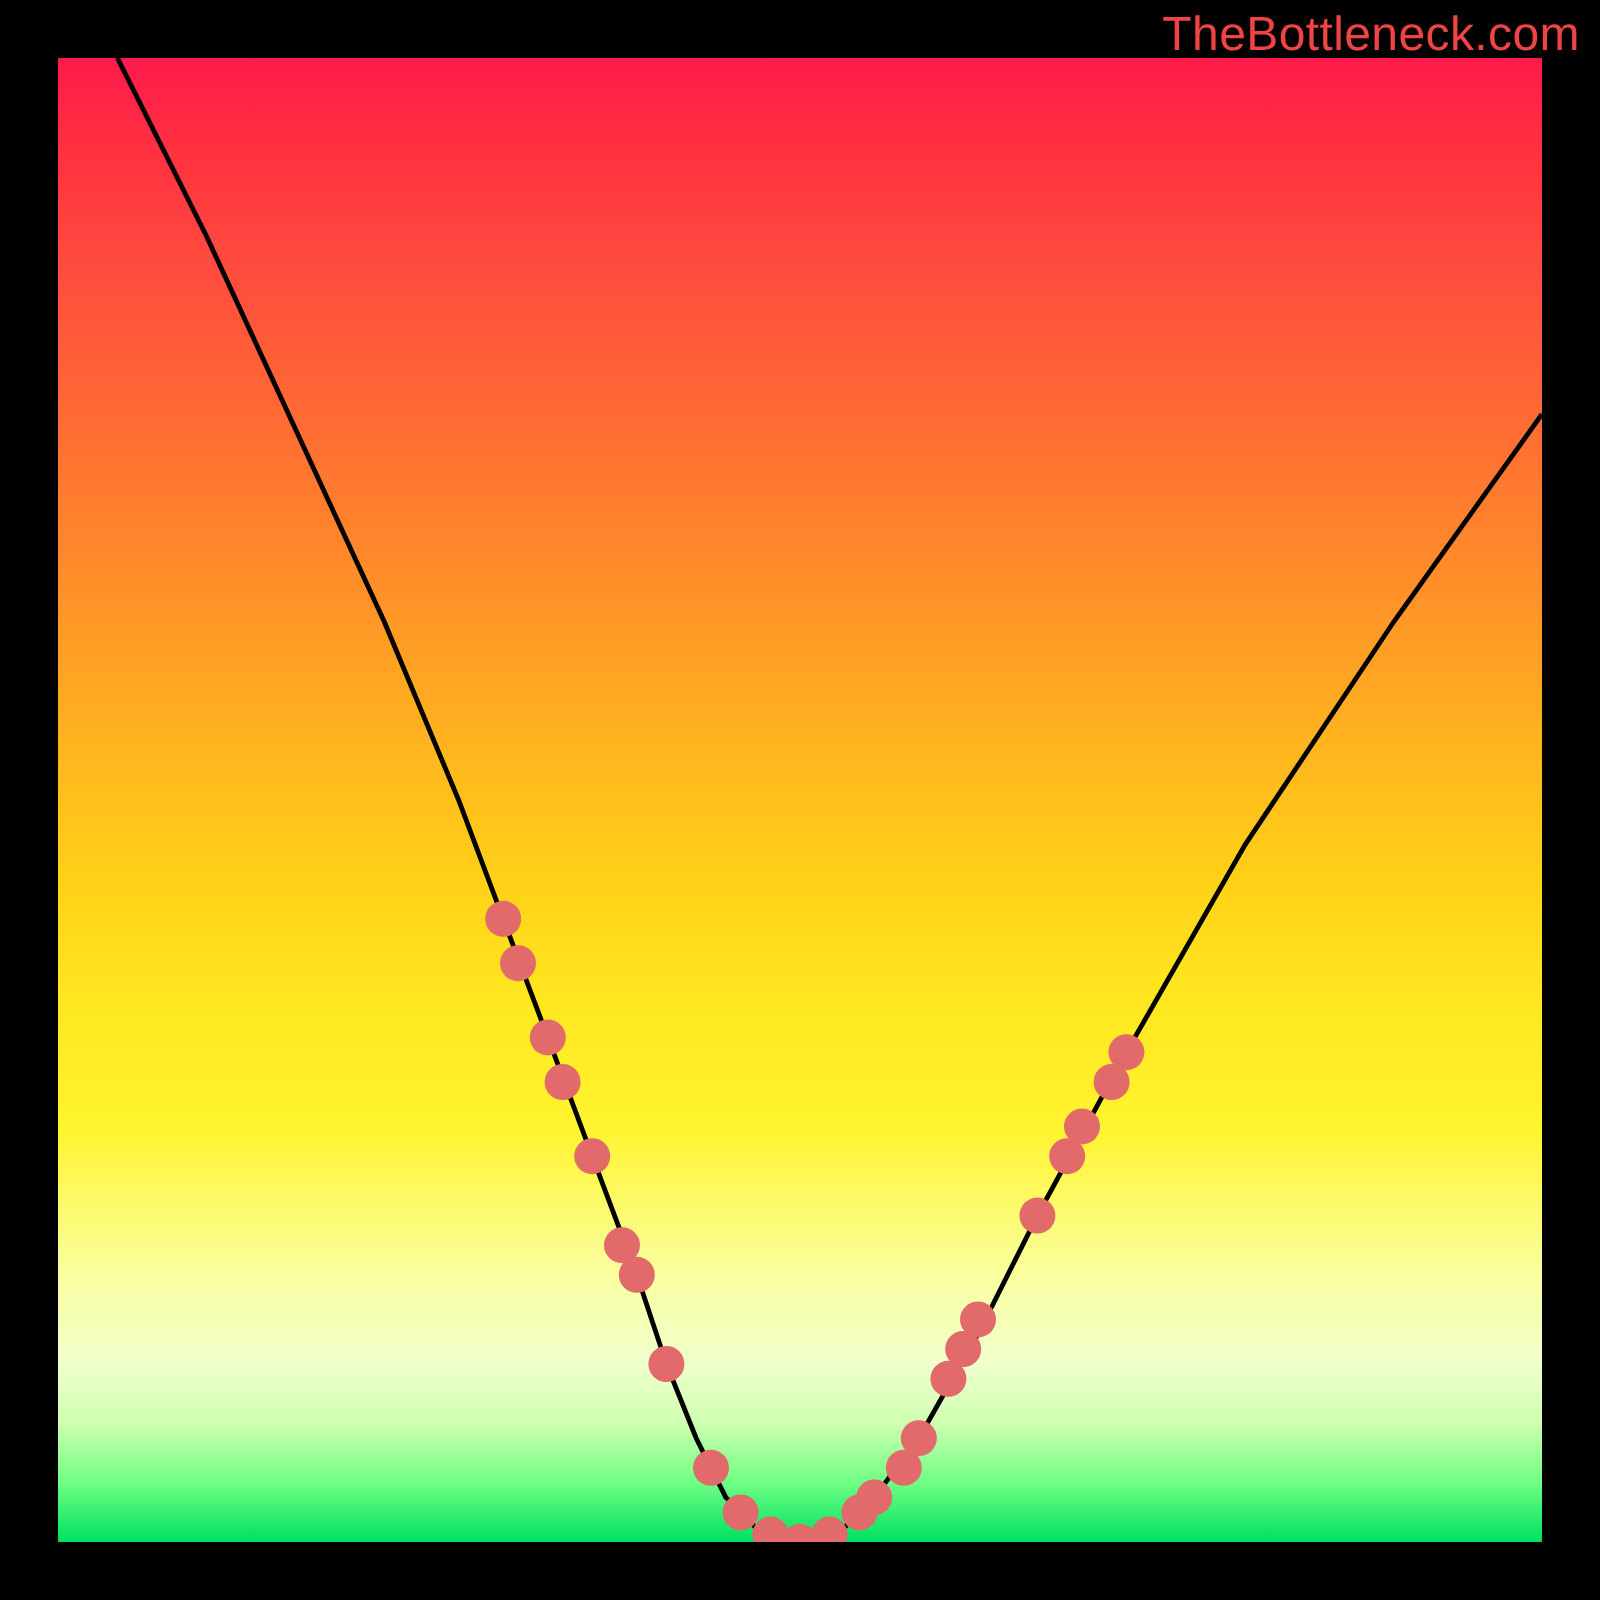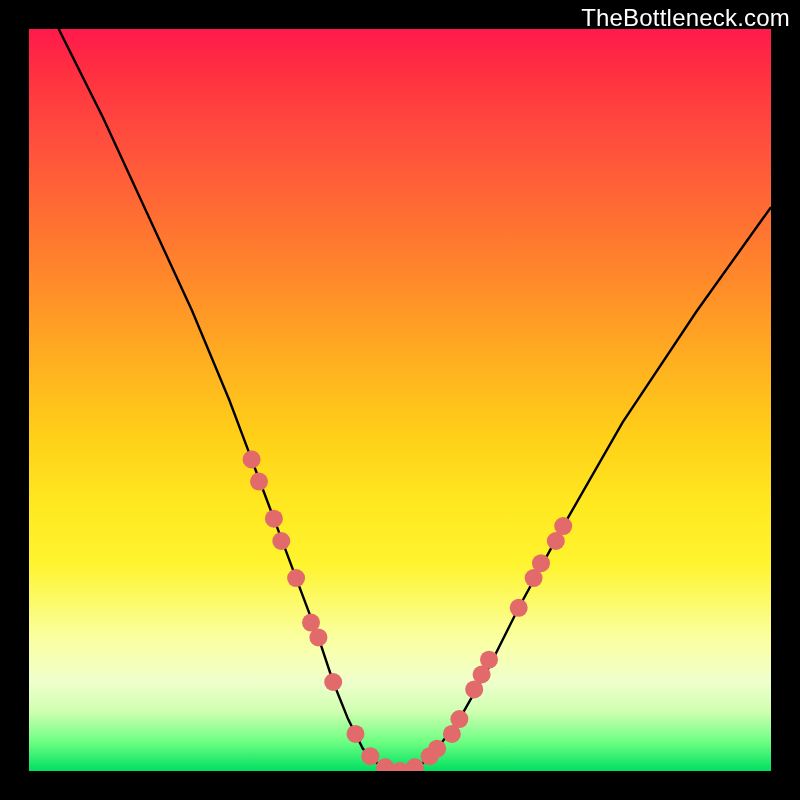--- a/index.html
+++ b/index.html
@@ -35,21 +35,21 @@
       #6fff84 96%,
       #00e060 100%
     );
   }
 
   .watermark {
     position: absolute;
     top: 4px;
     right: 10px;
     font-size: 24px;
-    color: #ffffff;
+    color: #ef4444;
     font-weight: 500;
     letter-spacing: 0.2px;
     text-align: right;
   }
 
   svg.curve {
     position: absolute;
     left: 29px;
     top: 29px;
     width: 742px;

